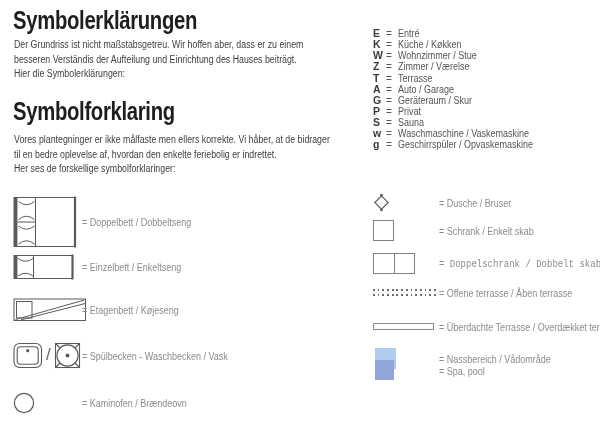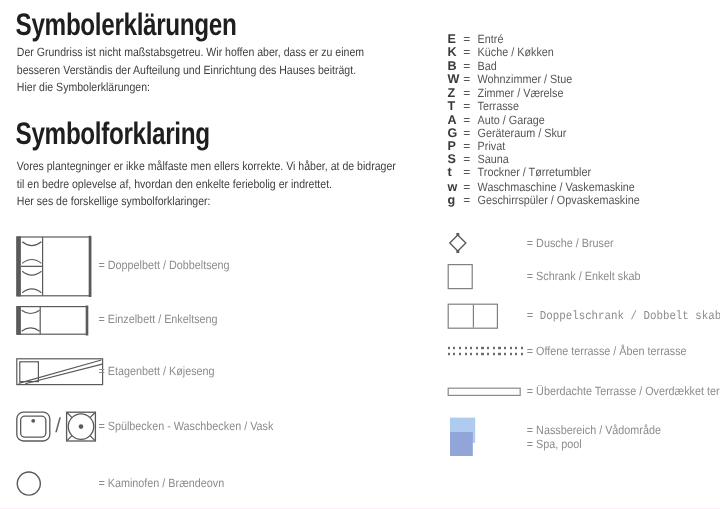--- a/index.html
+++ b/index.html
@@ -147,29 +147,27 @@
       <span class="sym-label">= Kaminofen / Brændeovn</span>
     </div>
 
   </section>
 
   <section class="col-right">
 
     <div class="letters">
       <div class="lrow"><span class="lkey">E</span><span class="leq">=</span><span class="lval">Entré</span></div>
       <div class="lrow"><span class="lkey">K</span><span class="leq">=</span><span class="lval">Küche / Køkken</span></div>
-      <div class="lrow"><span class="lkey">B</span><span class="leq">=</span><span class="lval">Bad</span></div>
       <div class="lrow"><span class="lkey">W</span><span class="leq">=</span><span class="lval">Wohnzimmer / Stue</span></div>
       <div class="lrow"><span class="lkey">Z</span><span class="leq">=</span><span class="lval">Zimmer / Værelse</span></div>
       <div class="lrow"><span class="lkey">T</span><span class="leq">=</span><span class="lval">Terrasse</span></div>
       <div class="lrow"><span class="lkey">A</span><span class="leq">=</span><span class="lval">Auto / Garage</span></div>
       <div class="lrow"><span class="lkey">G</span><span class="leq">=</span><span class="lval">Geräteraum / Skur</span></div>
       <div class="lrow"><span class="lkey">P</span><span class="leq">=</span><span class="lval">Privat</span></div>
       <div class="lrow"><span class="lkey">S</span><span class="leq">=</span><span class="lval">Sauna</span></div>
-      <div class="lrow"><span class="lkey">t</span><span class="leq">=</span><span class="lval">Trockner / Tørretumbler</span></div>
       <div class="lrow"><span class="lkey">w</span><span class="leq">=</span><span class="lval">Waschmaschine / Vaskemaskine</span></div>
       <div class="lrow"><span class="lkey">g</span><span class="leq">=</span><span class="lval">Geschirrspüler / Opvaskemaskine</span></div>
     </div>
 
     <div class="sym-row" style="top:220px;height:21px;width:225px;">
       <div class="sq" style="width:21px;height:21px;"></div>
       <span class="rsym-label">= Schrank / Enkelt skab</span>
     </div>
 
     <div class="sym-row" style="top:194px;height:17px;width:225px;">

